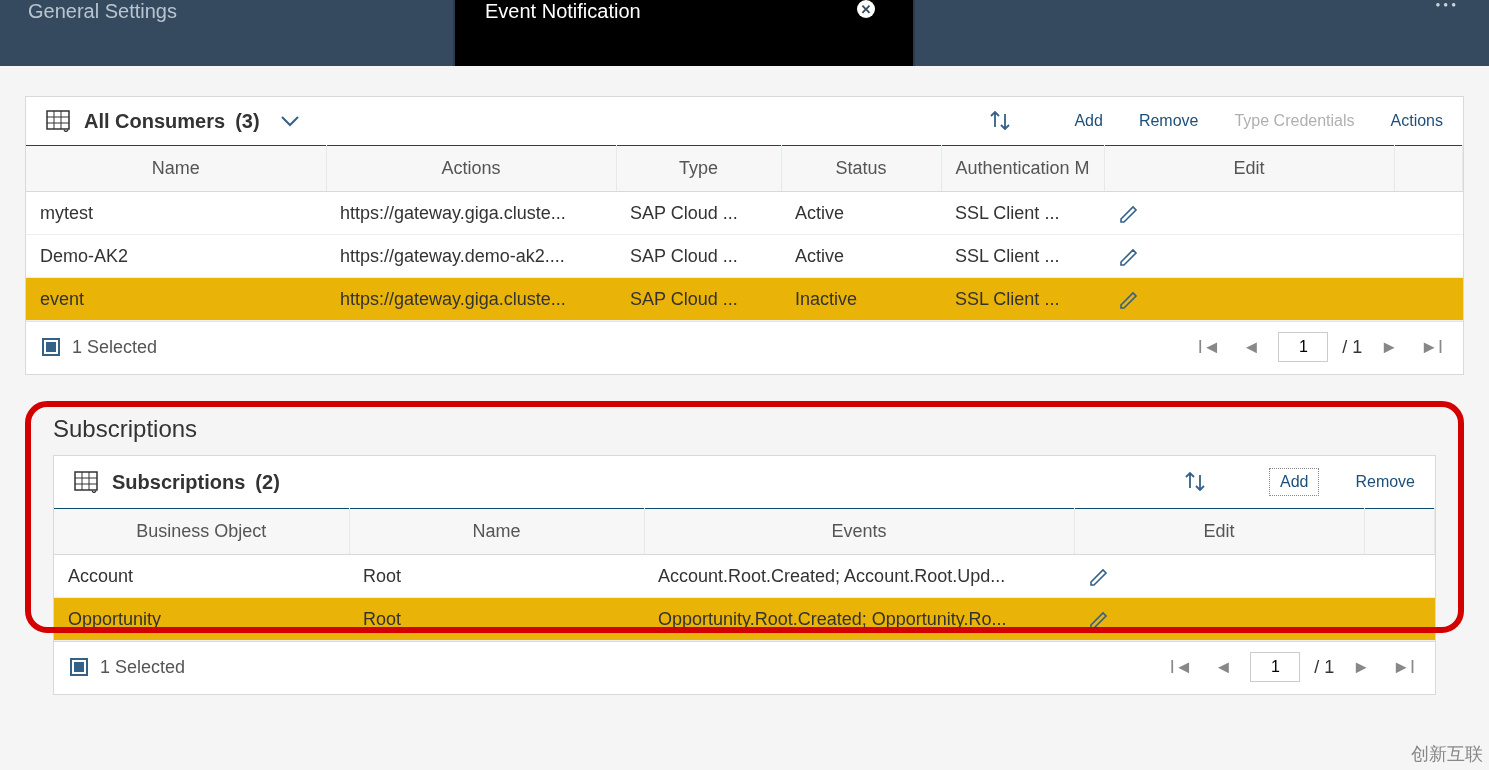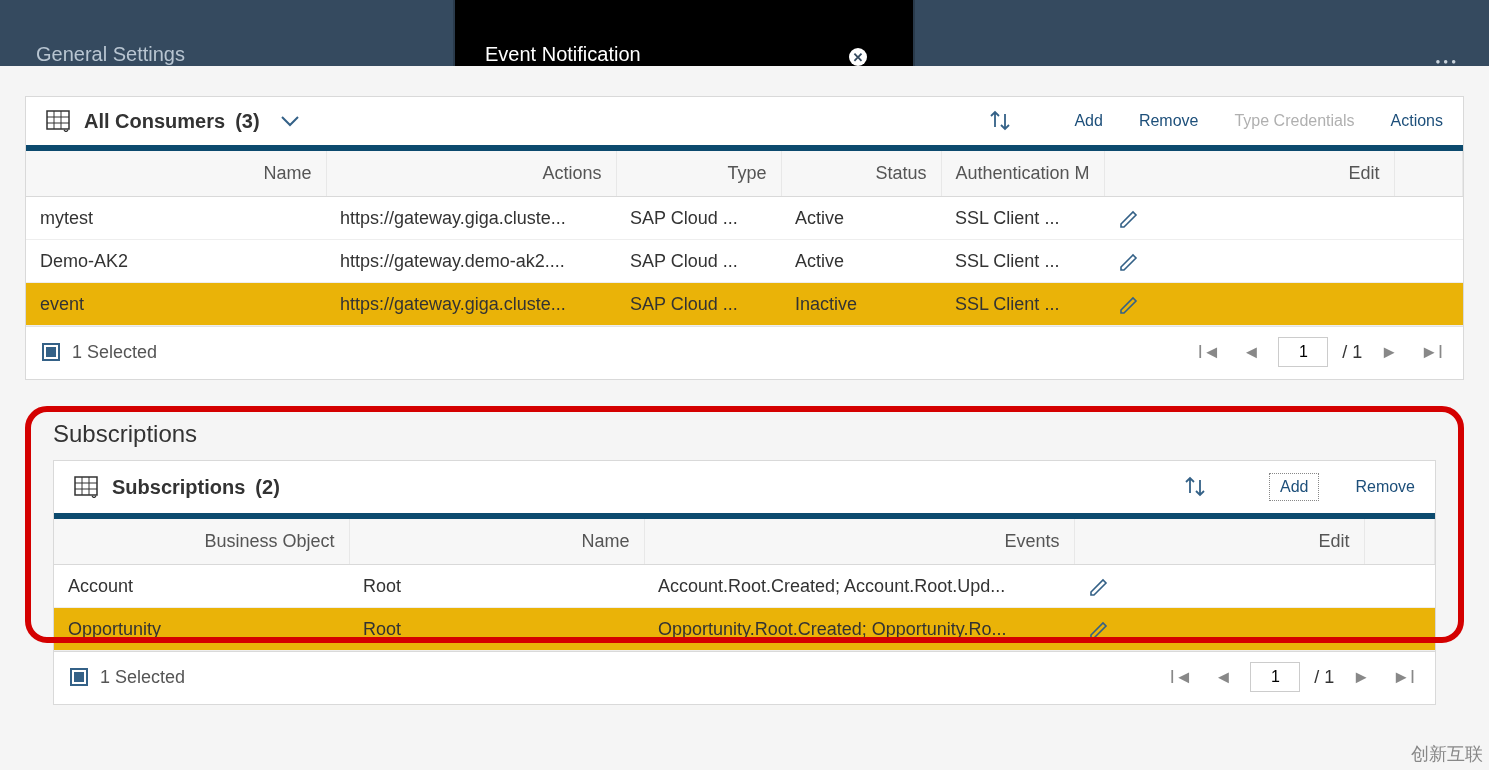--- a/index.html
+++ b/index.html
@@ -1,40 +1,40 @@
 <!DOCTYPE html>
 <html><head>
   <meta charset="utf-8">
   <style>
     * { box-sizing: border-box; margin: 0; padding: 0; font-family: Arial, Helvetica, sans-serif; }
     body { background: #f5f5f5; width: 1489px; height: 770px; overflow: hidden; }
     
     .top-tabs { display: flex; background: #354a5f; height: 66px; align-items: stretch; }
-    .tab { display: flex; align-items: flex-end; padding: 0 36px; color: #b8c5d1; font-size: 20px; cursor: pointer; border-right: 2px solid #2a3b4c; position: relative; }
+    .tab { display: flex; align-items: flex-start; padding: 0 28px; color: #b8c5d1; font-size: 20px; cursor: pointer; border-right: 2px solid #2a3b4c; position: relative; }
     .tab.inactive { width: 455px; }
     .tab.active { background: #000000; color: #fff; width: 460px; padding-left: 30px; }
     .tab-close { margin-left: auto; margin-right: 10px; width: 18px; height: 18px; border-radius: 50%; background: #fff; color: #354a5f; display: flex; align-items: center; justify-content: center; font-size: 13px; font-weight: bold; cursor: pointer; }
     .tab.blank { flex: 1; border-right: none; justify-content: flex-end; padding-right: 30px; }
     .dots { color: #c9d3dc; font-size: 8px; letter-spacing: 3px; font-weight: bold; }
     
     .panel { background: #fff; margin: 30px 25px 0 25px; border: 1px solid #d9d9d9; }
     
     .toolbar { display: flex; align-items: center; padding: 12px 20px; }
     .tb-icon { width: 24px; height: 22px; margin-right: 14px; }
     .tb-title { font-size: 20px; font-weight: bold; color: #333; }
     .tb-count { font-size: 20px; font-weight: bold; color: #333; margin-left: 10px; }
     .tb-chev { margin-left: 20px; color: #346187; }
     .tb-spacer { flex: 1; }
     .tb-sort { margin-right: 26px; color: #346187; }
     .tb-action { font-size: 16px; color: #1d4f7a; margin-left: 36px; cursor: pointer; }
     .tb-action.disabled { color: #b0b0b0; cursor: default; }
     .tb-action.boxed { border: 1px dotted #888; padding: 4px 10px; }
     
     .table { width: 100%; border-collapse: collapse; }
-    .table th { text-align: right; font-weight: normal; font-size: 18px; color: #555; padding: 12px 14px; background: #f7f7f7; border-top: 6px solid #0c4a6e; border-bottom: 1px solid #d9d9d9; border-right: 1px solid #e8e8e8; white-space: nowrap; overflow: hidden; text-overflow: ellipsis; }
+    .table th { text-align: center; font-weight: normal; font-size: 18px; color: #555; padding: 12px 14px; background: #f7f7f7; border-top: 1px solid #0c4a6e; border-bottom: 1px solid #d9d9d9; border-right: 1px solid #e8e8e8; white-space: nowrap; overflow: hidden; text-overflow: ellipsis; }
     .table td { font-size: 18px; color: #333; padding: 10px 14px; border-bottom: 1px solid #eee; white-space: nowrap; overflow: hidden; text-overflow: ellipsis; }
     .table tr.sel td { background: #eab308; }
     .pencil { color: #346187; cursor: pointer; }
     
     .footer { display: flex; align-items: center; padding: 10px 16px 12px 16px; border-top: 1px solid #e3e3e3; }
     .chk { width: 18px; height: 18px; border: 2px solid #346187; display: inline-flex; align-items: center; justify-content: center; margin-right: 12px; }
     .chk-inner { width: 10px; height: 10px; background: #346187; }
     .sel-text { font-size: 18px; color: #555; }
     .pager { margin-left: auto; display: flex; align-items: center; gap: 14px; color: #888; }
     .pg-btn { font-size: 18px; cursor: pointer; padding: 0 4px; }

